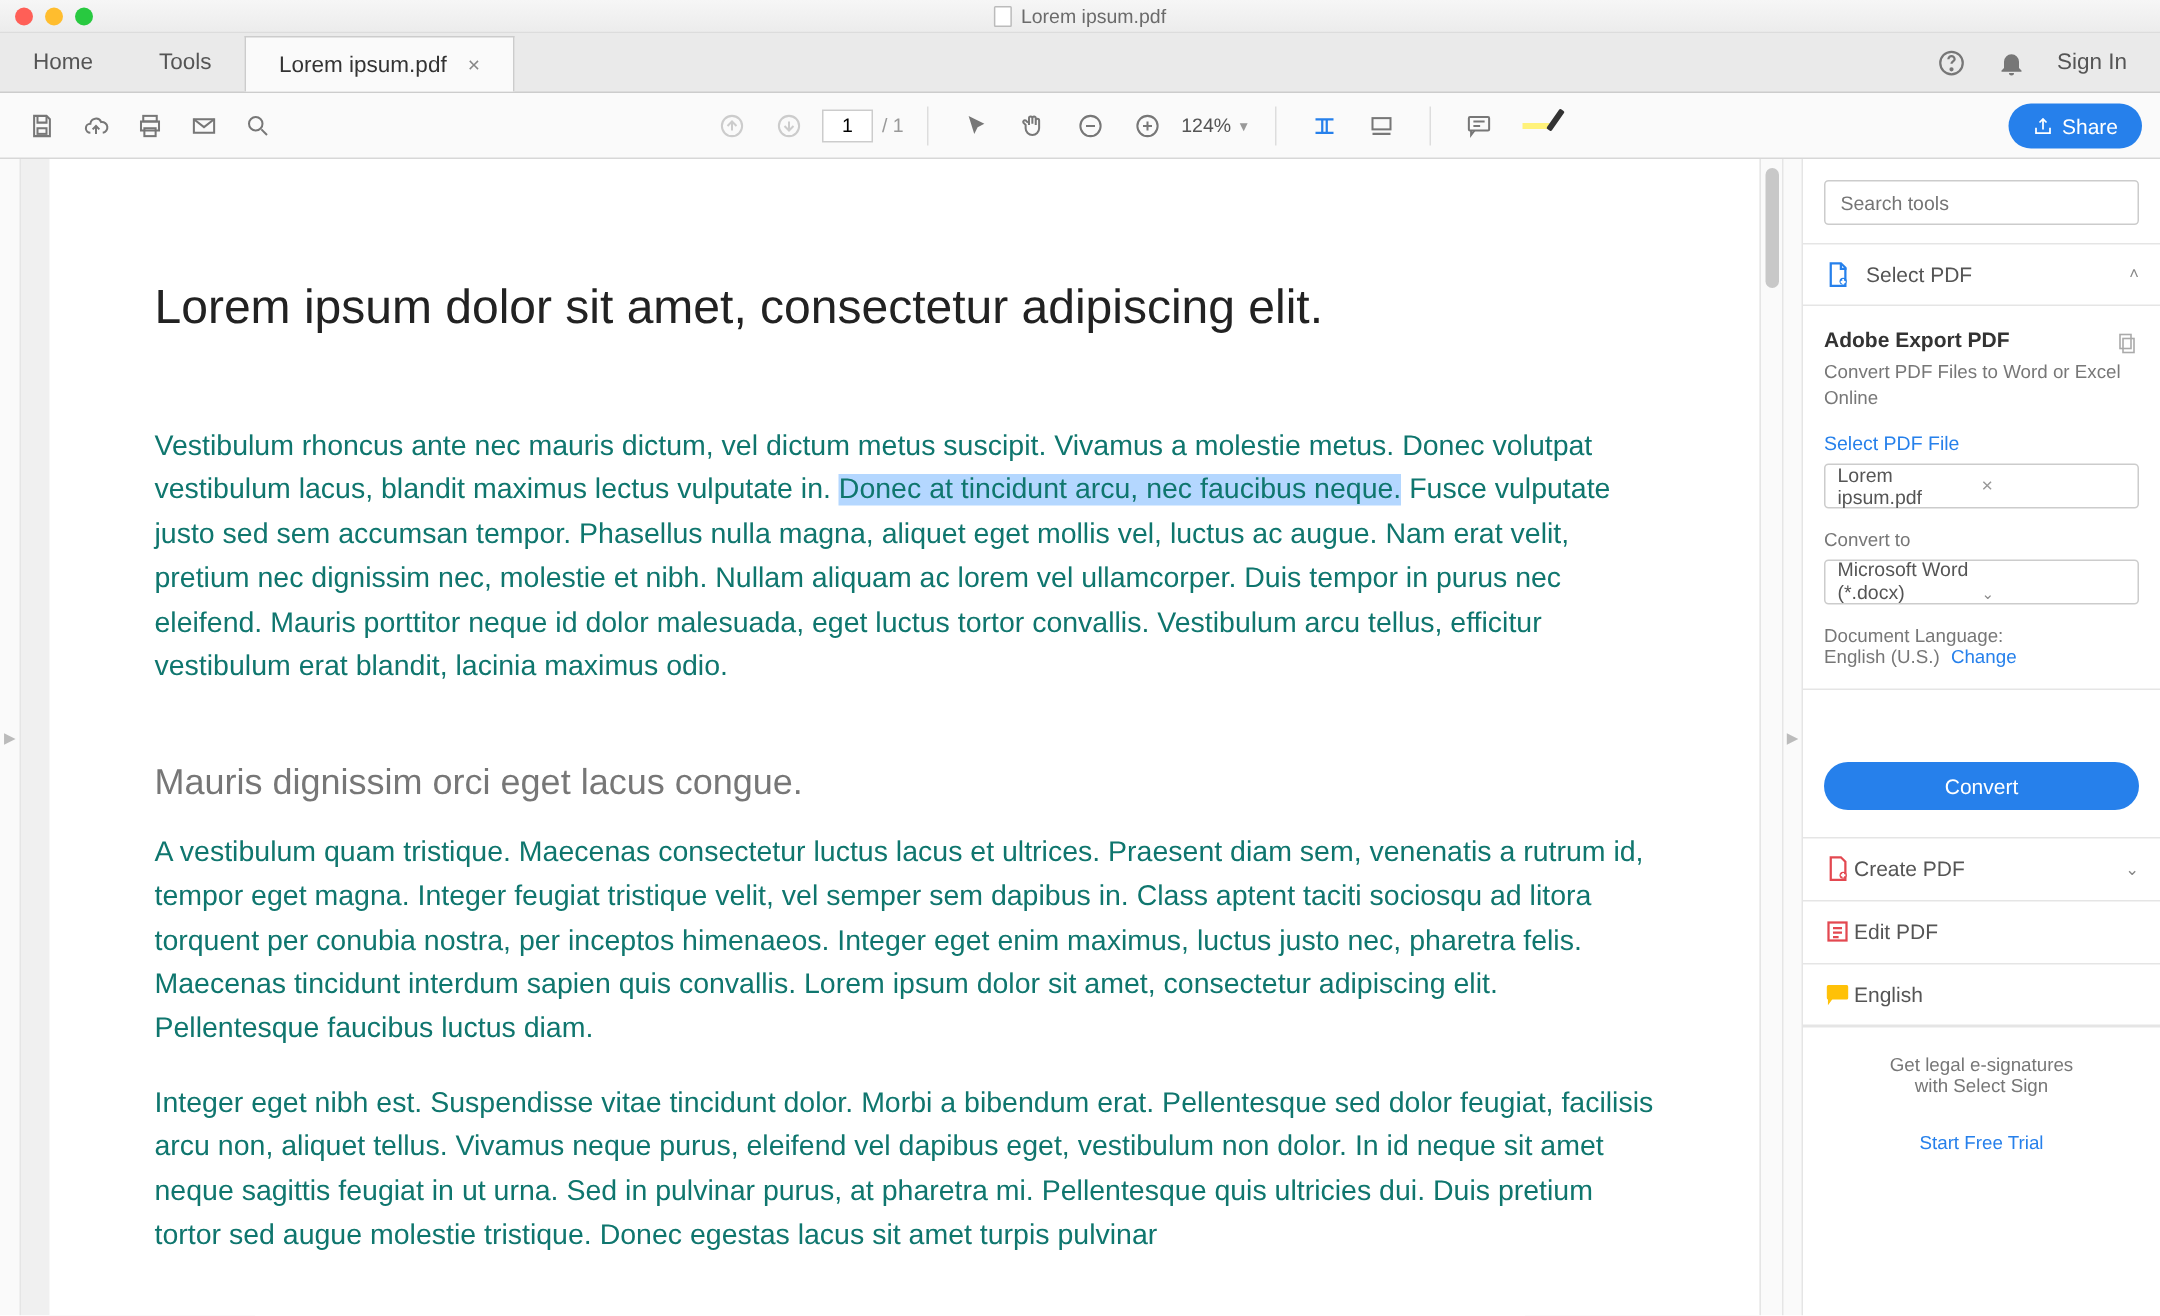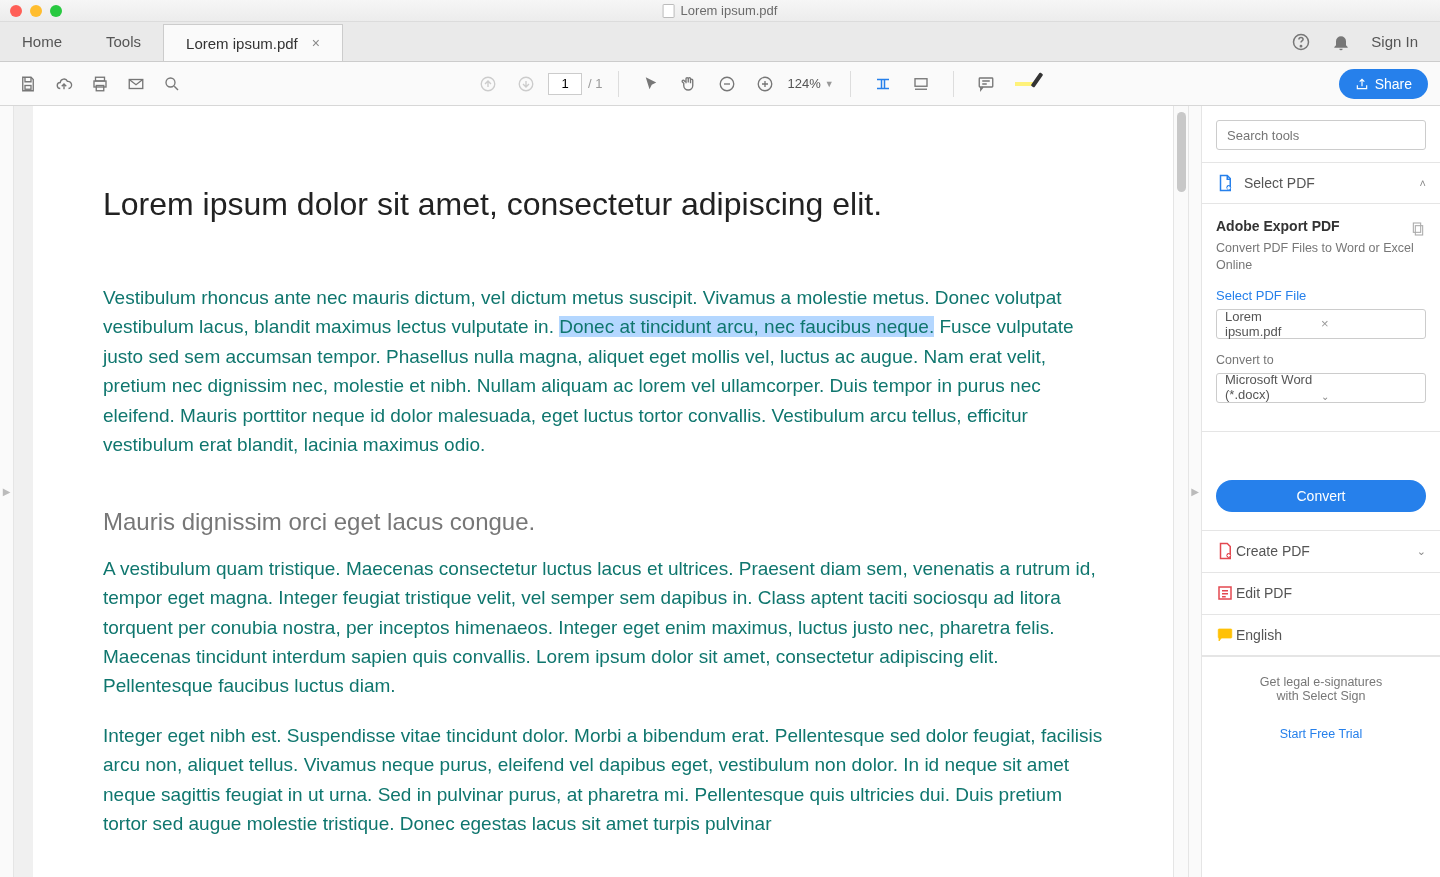--- a/index.html
+++ b/index.html
@@ -287,20 +287,25 @@
       <div class="link">Select PDF File</div>
       <div class="file-box">
         <span>Lorem ipsum.pdf</span>
         <span class="x">×</span>
       </div>
       <div class="field-label">Convert to</div>
       <div class="select-box">
         <span>Microsoft Word (*.docx)</span>
         <span class="caret">⌄</span>
       </div>
+      <div class="lang-row">
+        <span>Document Language:</span><br>
+        <span>English (U.S.)</span>
+        <span class="chg">Change</span>
+      </div>
     </div>
 
     <div class="convert-btn">Convert</div>
 
     <div class="tool-row">
       <svg width="18" height="18" viewBox="0 0 24 24" fill="none" stroke="#e34850" stroke-width="2">
           <path d="M6 2h9l4 4v16H6z"></path>
           <circle cx="17" cy="18" r="3.2" fill="#e34850" stroke="none"></circle>
           <path d="M17 16v4m-2-2h4" stroke="#fff" stroke-width="1.6"></path>
         </svg>

